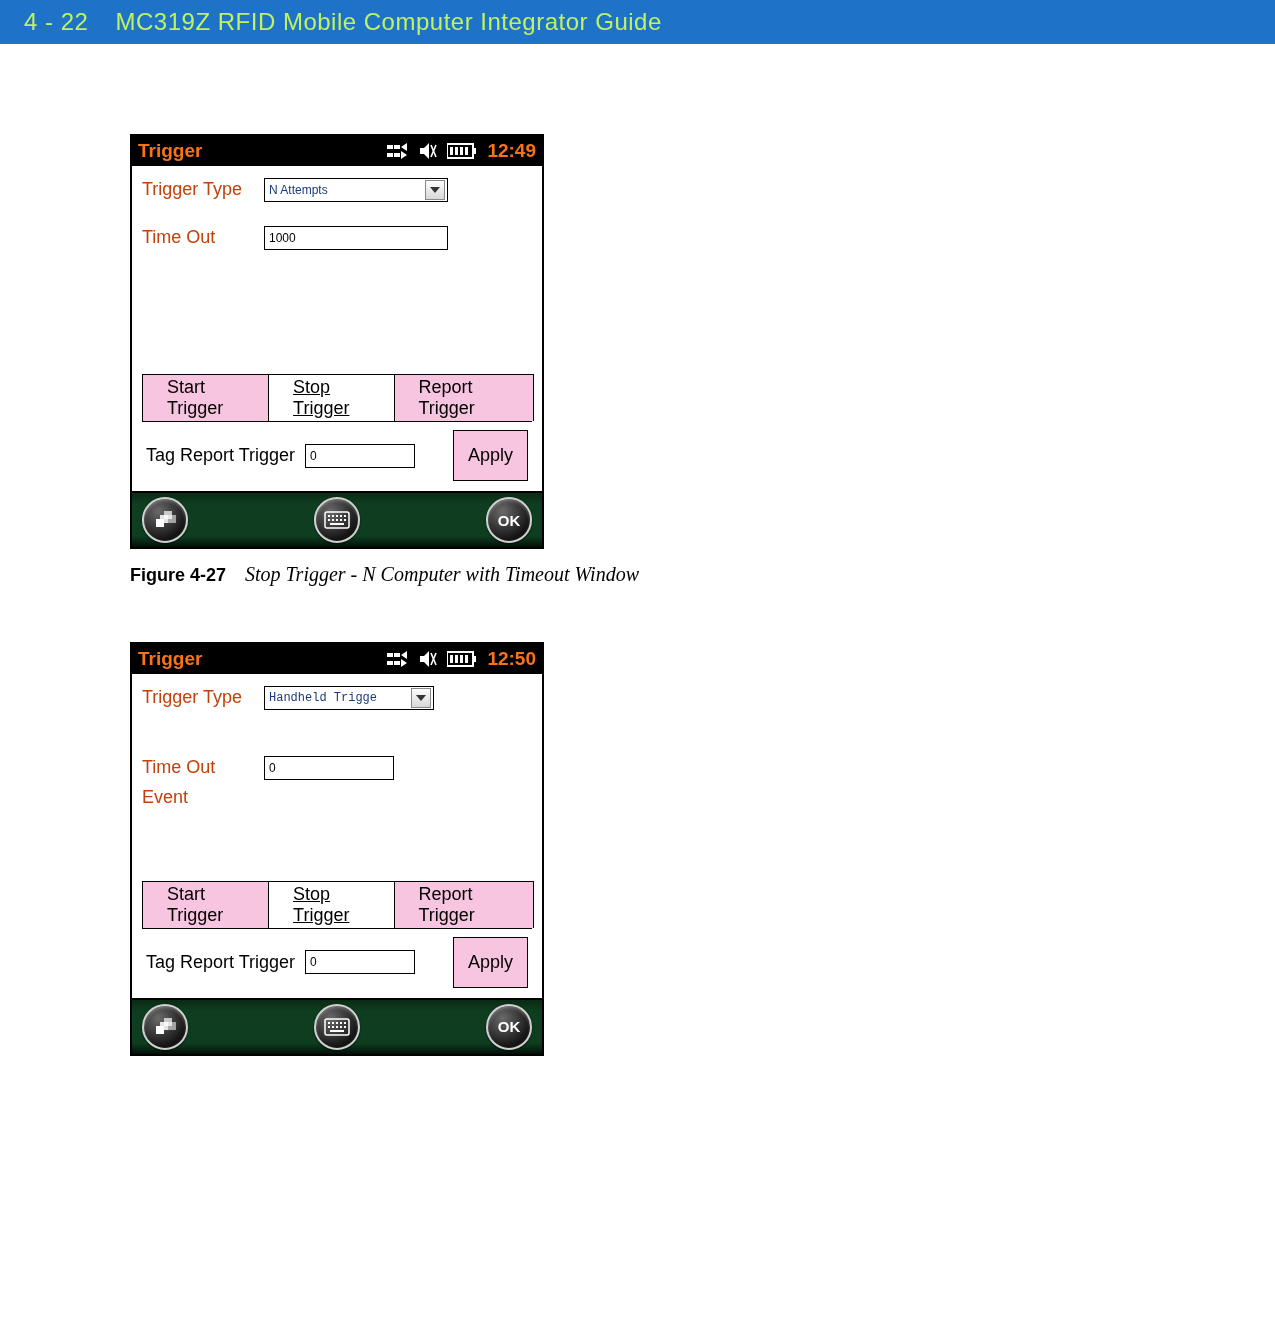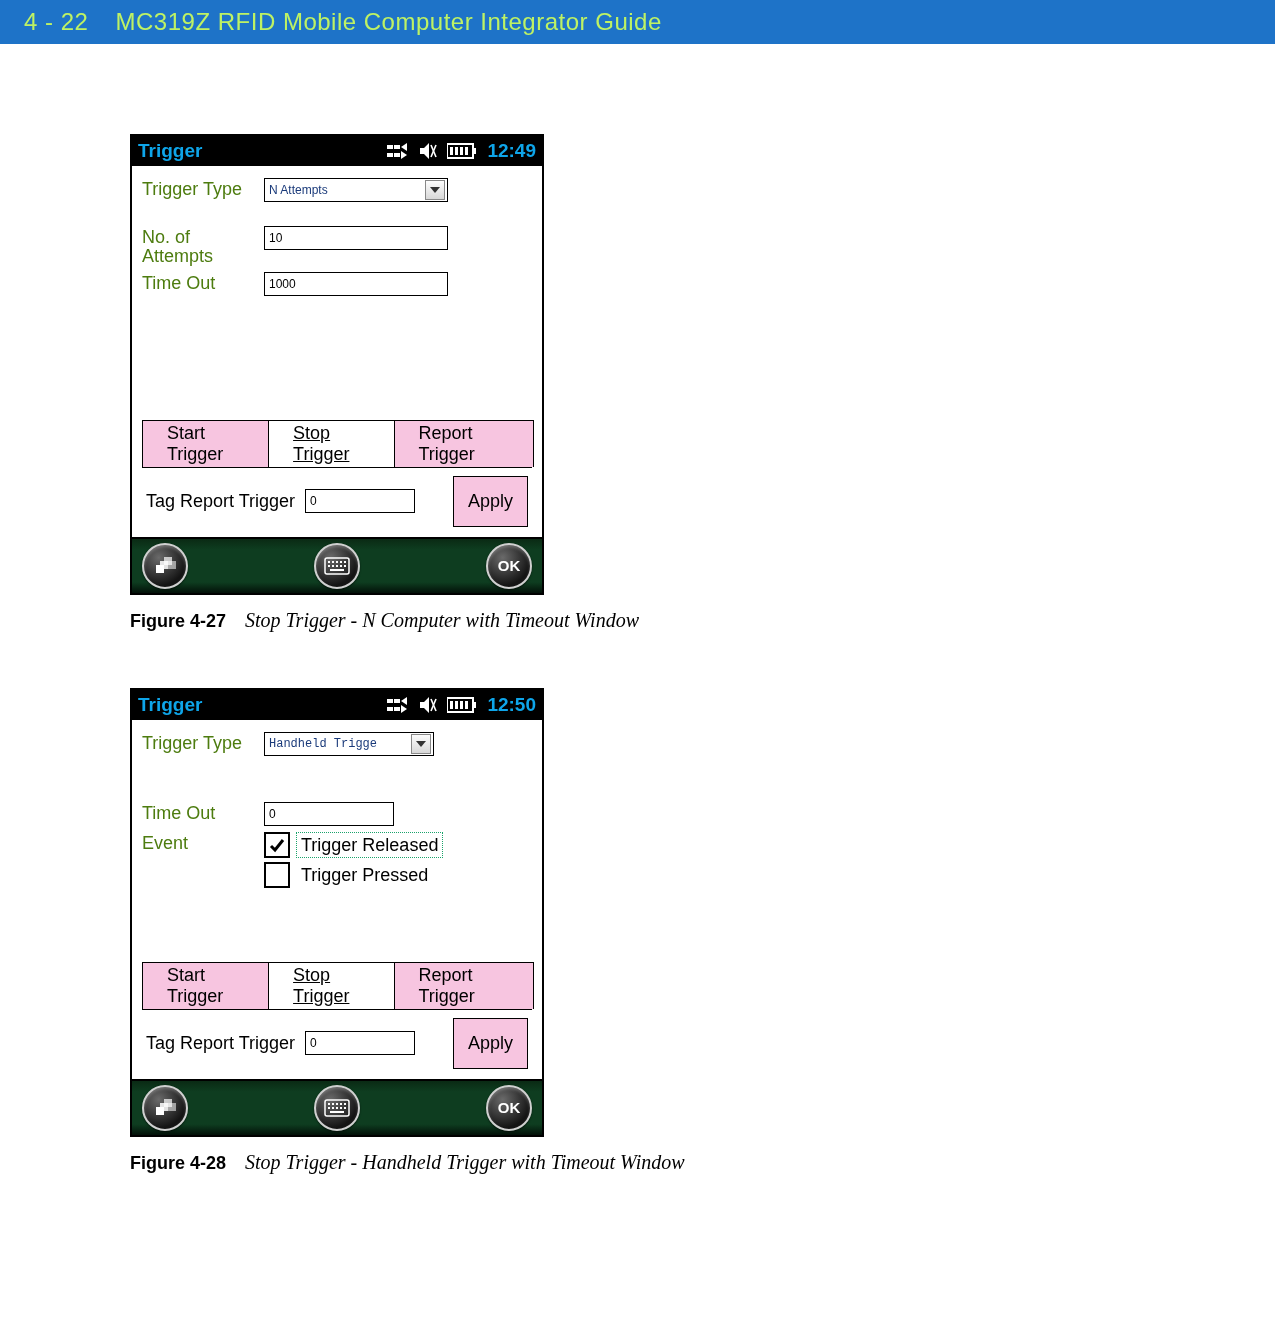--- a/index.html
+++ b/index.html
@@ -23,21 +23,21 @@
   .content {
     padding: 90px 0 40px 130px;
   }
   .device-screen {
     width: 410px;
     border: 2px solid #000;
     box-sizing: content-box;
   }
   .titlebar {
     background: #000;
-    color: #0ea5e9;
+    color: #f97316;
     display: flex;
     align-items: center;
     justify-content: space-between;
     padding: 2px 6px;
     font-family: Tahoma, Arial, sans-serif;
     font-size: 19px;
     font-weight: bold;
     height: 26px;
   }
   .titlebar .status {
@@ -54,21 +54,21 @@
     font-size: 18px;
     position: relative;
   }
   .form-row {
     display: flex;
     align-items: flex-start;
     margin-bottom: 6px;
   }
   .form-row .lbl {
     width: 122px;
-    color: #4d7c0f;
+    color: #c2410c;
     padding-top: 2px;
     line-height: 1.05;
   }
   .select-box, .text-box {
     border: 1.5px solid #000;
     height: 24px;
     line-height: 24px;
     padding: 0 4px;
     font-size: 12px;
     background: #fff;
@@ -257,27 +257,20 @@
         <span class="select-box">
           <span>N Attempts</span>
           <span class="dd-btn">
             <svg width="10" height="6" viewBox="0 0 10 6">
                 <path d="M0 0 L10 0 L5 6 Z" fill="#333"></path>
               </svg>
           </span>
         </span>
       </div>
       <div style="height:18px;"></div>
-      <div class="form-row">
-        <span class="lbl" style="white-space:pre-line;">No. of
-Attempts</span>
-        <span class="text-box">
-            <span>10</span>
-          </span>
-      </div>
       <div class="form-row">
         <span class="lbl">Time Out</span>
         <span class="text-box">
             <span>1000</span>
           </span>
       </div>
 
       <div style="height:110px;"></div>
 
       <div class="tabs-row">
@@ -390,34 +383,20 @@
 
       <div class="form-row">
         <span class="lbl">Time Out</span>
         <span class="text-box" style="width:130px;">
             <span>0</span>
           </span>
       </div>
 
       <div class="form-row event-row">
         <span class="lbl">Event</span>
-        <div class="event-options">
-          <div class="event-opt">
-            <span class="chk">
-              <svg width="16" height="16" viewBox="0 0 16 16">
-                  <path d="M2 9 L6 13 L14 3" fill="none" stroke="#000" stroke-width="3"></path>
-                </svg>
-            </span>
-            <span class="opt-label-box sel">Trigger Released</span>
-          </div>
-          <div class="event-opt">
-            <span class="chk"></span>
-            <span class="opt-label-box">Trigger Pressed</span>
-          </div>
-        </div>
       </div>
 
       <div style="height:60px;"></div>
 
       <div class="tabs-row">
         <div class="tab">Start Trigger</div>
         <div class="tab active">Stop Trigger</div>
         <div class="tab">Report Trigger</div>
       </div>
       <div class="tag-report-row">
@@ -456,18 +435,14 @@
               <rect x="6" y="12" width="14" height="2"></rect>
             </g>
           </svg>
       </div>
       <div class="sk-circle">
         <span style="font-size:15px;">OK</span>
       </div>
     </div>
   </div>
 
-  <div class="fig-caption" style="margin-bottom:10px;">
-    <span class="fignum">Figure 4-28</span>
-    <span class="figtitle">Stop Trigger - Handheld Trigger with Timeout Window</span>
-  </div>
 
 </div>
 
 </body></html>

